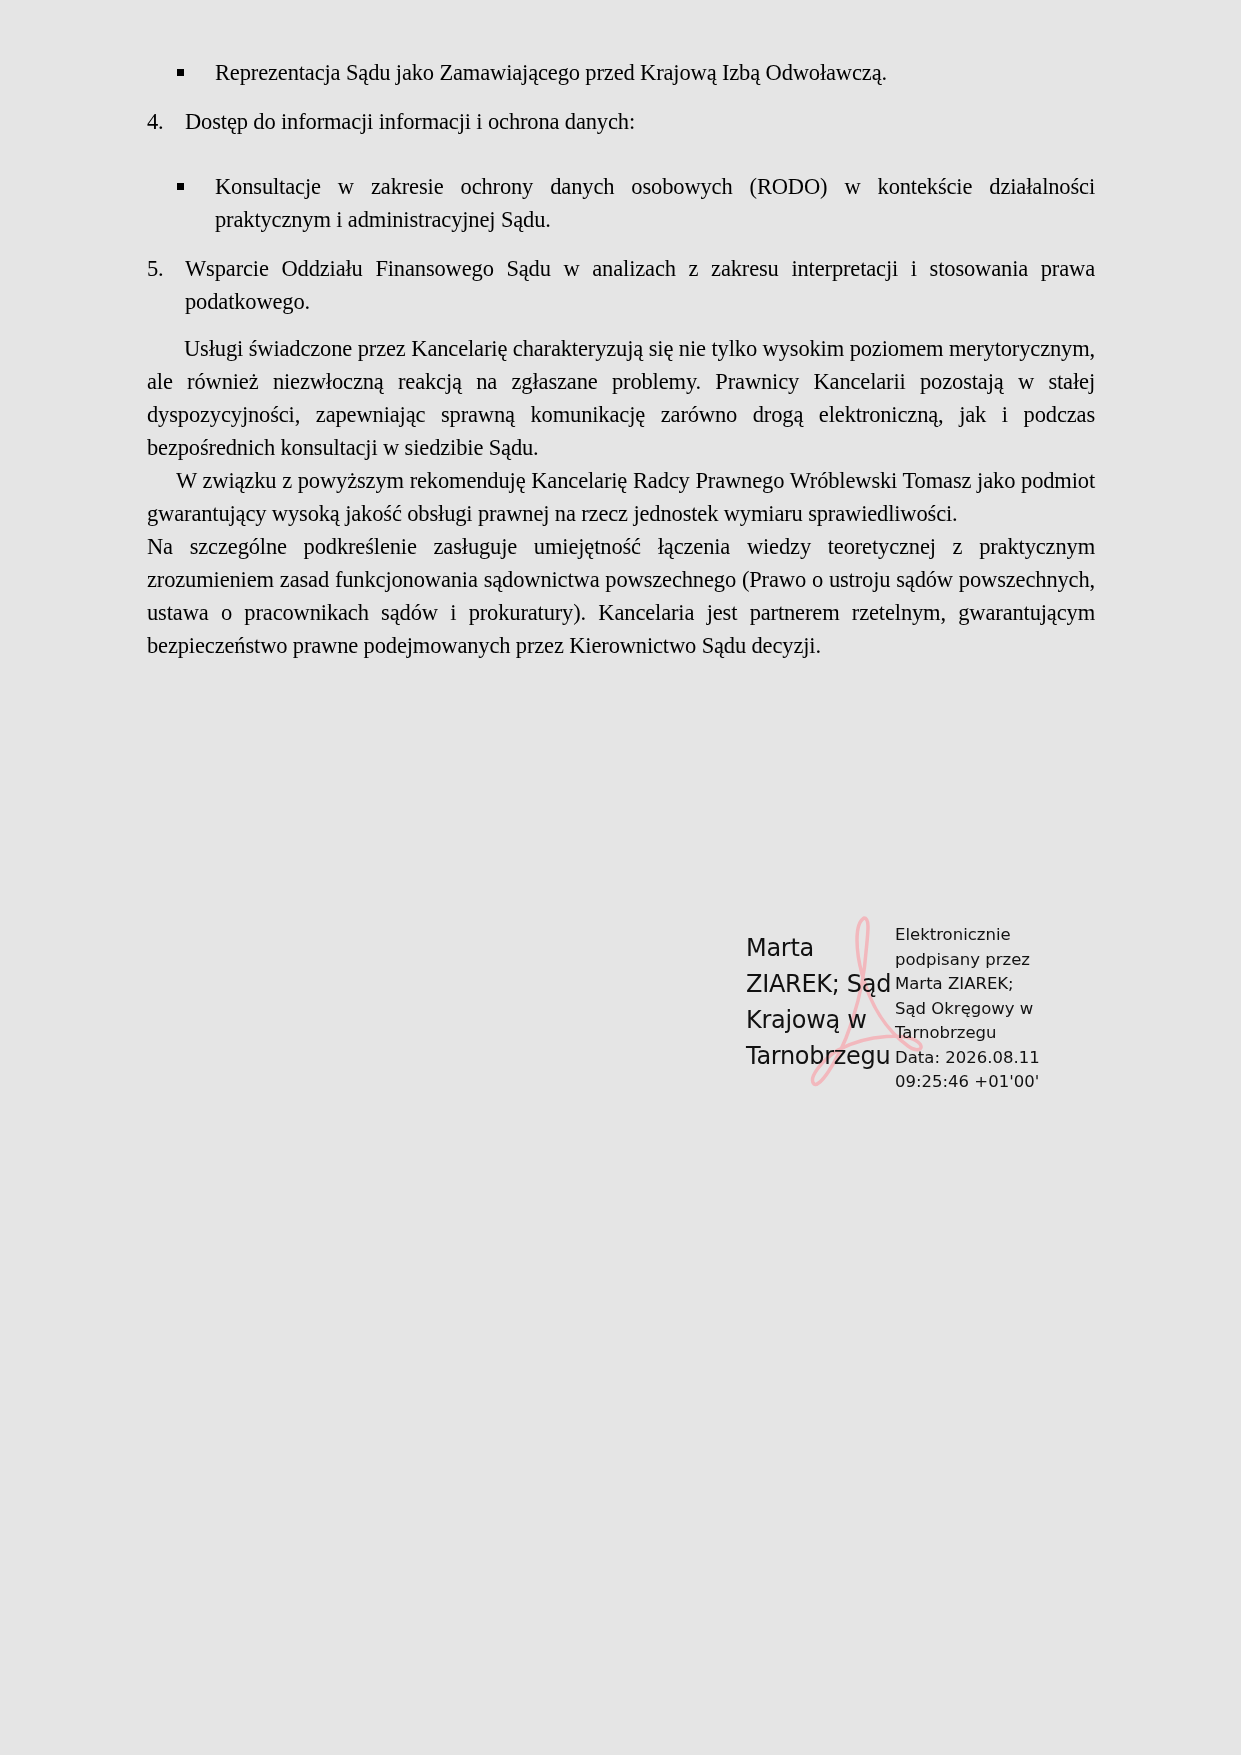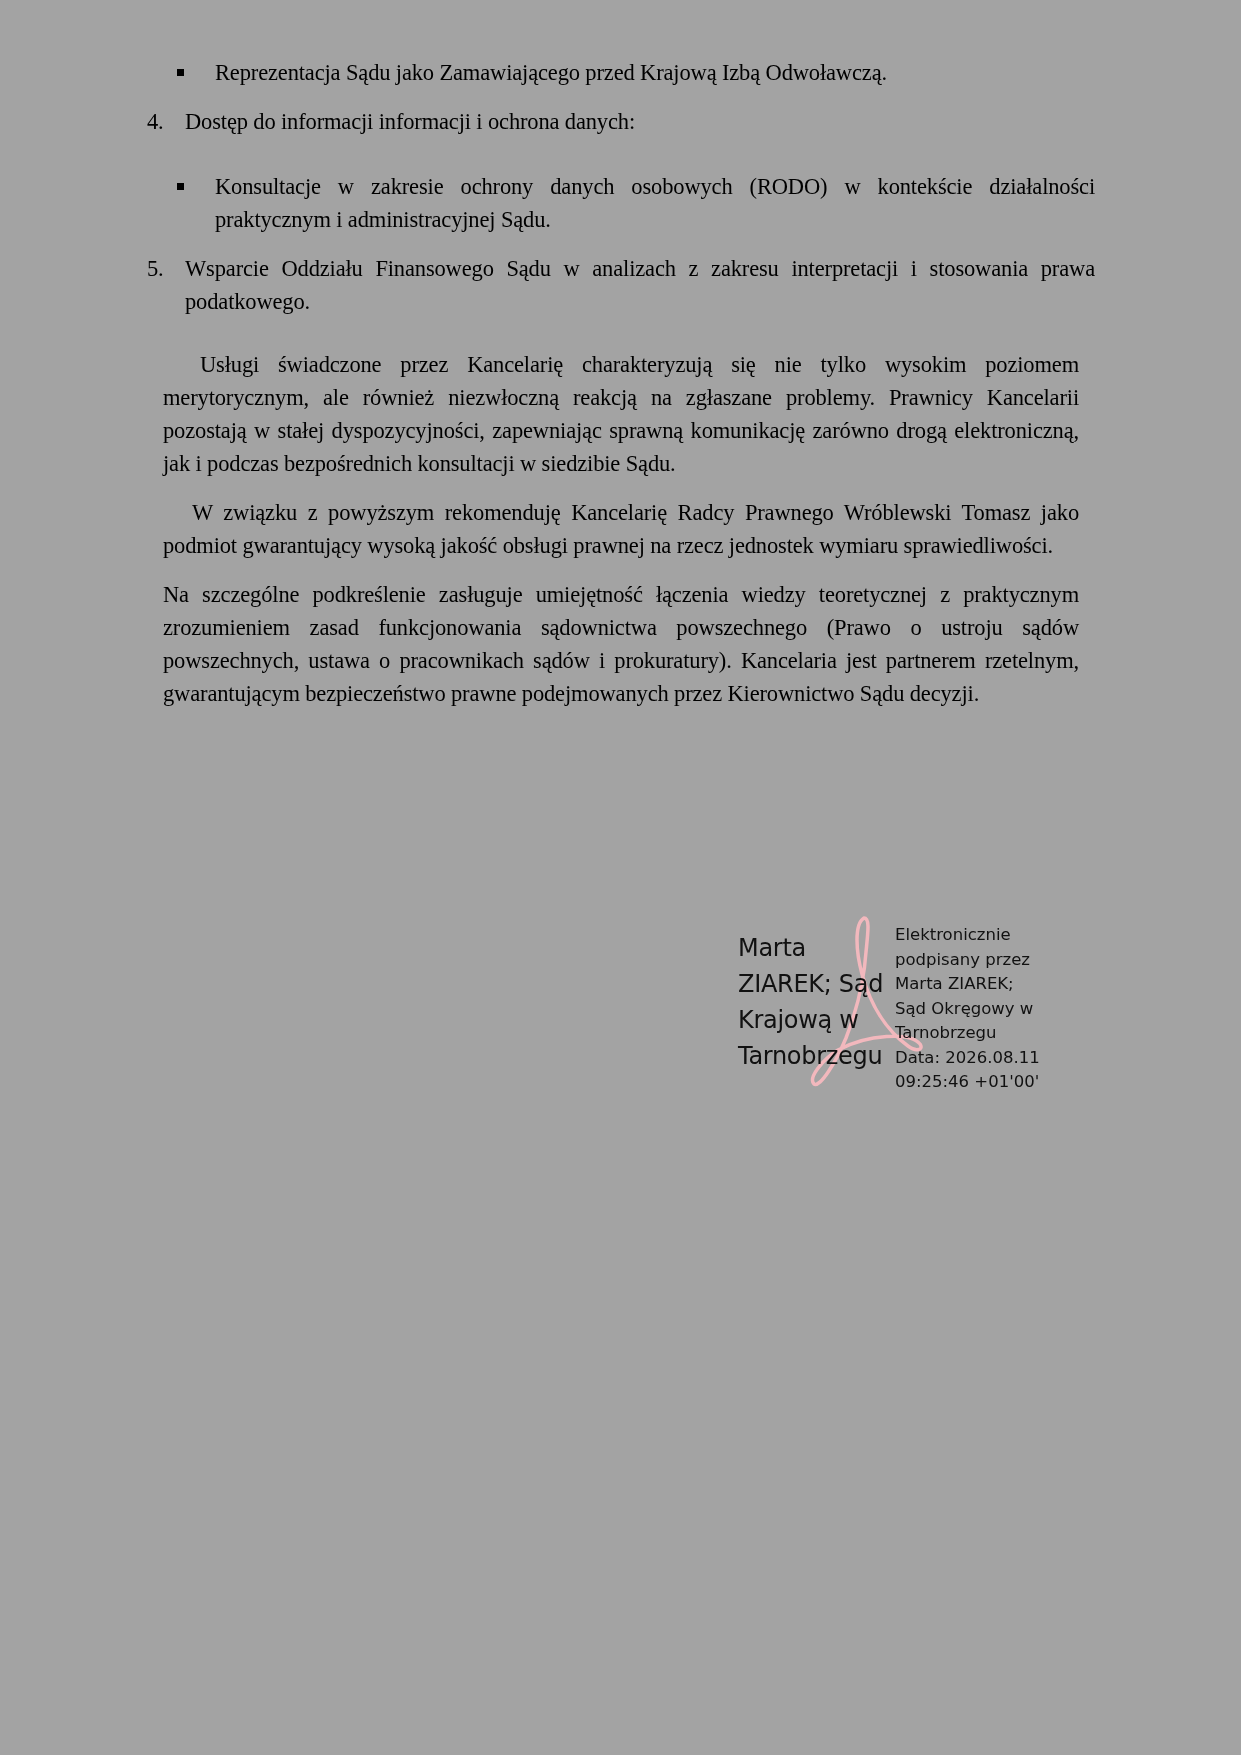--- a/index.html
+++ b/index.html
@@ -12,21 +12,21 @@
       height: 1755px;
       position: relative;
       overflow: hidden;
       color: #000000;
     }
     .page {
       position: absolute;
       left: 0; top: 0;
       width: 1241px;
       height: 1755px;
-      background: #a3a3a3;
+      background: #e5e5e5;
     }
     .content {
       position: absolute;
       left: 147px;
       top: 56px;
       width: 948px;
       font-family: "Liberation Serif", "DejaVu Serif", serif;
       font-size: 22.5px;
       line-height: 33px;
       letter-spacing: -0.15px;
@@ -50,21 +50,21 @@
       text-align: justify;
     }
     .num-item .marker {
       position: absolute;
       left: 0;
       top: 0;
     }
     .gap-s { height: 16px; }
     .gap-m { height: 14px; }
     p.para {
-      margin: 16px;
+      margin: 0;
       text-align: justify;
     }
     .indent { text-indent: 37px; }
     .indent2 { text-indent: 29px; }
 
     
     .signature {
       position: absolute;
       left: 738px;
       top: 912px;
@@ -82,21 +82,21 @@
     }
     .sig-name {
       position: absolute;
       left: 0;
       top: 18px;
       width: 175px;
       font-size: 24px;
       line-height: 36px;
       letter-spacing: -0.3px;
     }
-    .sig-name span { display: block; white-space: nowrap; }
+    .sig-name span { display: block; white-space: nowrap; margin-left: 8px; }
     .sig-details {
       position: absolute;
       left: 157px;
       top: 11px;
       width: 170px;
       font-size: 16.5px;
       line-height: 24.5px;
     }
     .sig-details span { display: block; white-space: nowrap; }
   </style>

